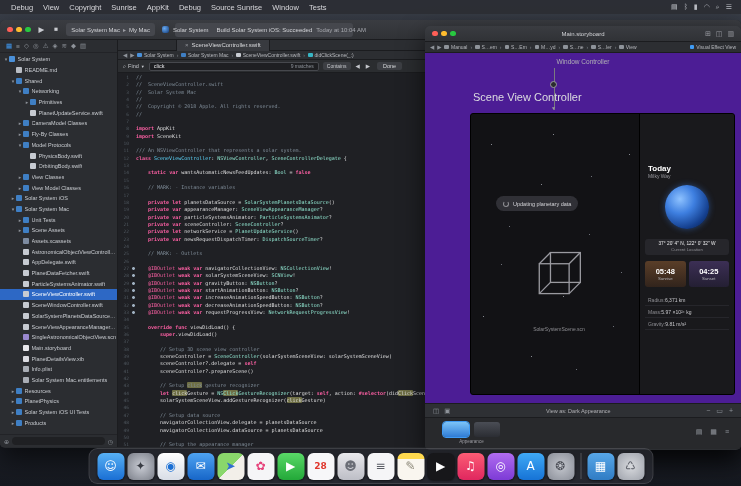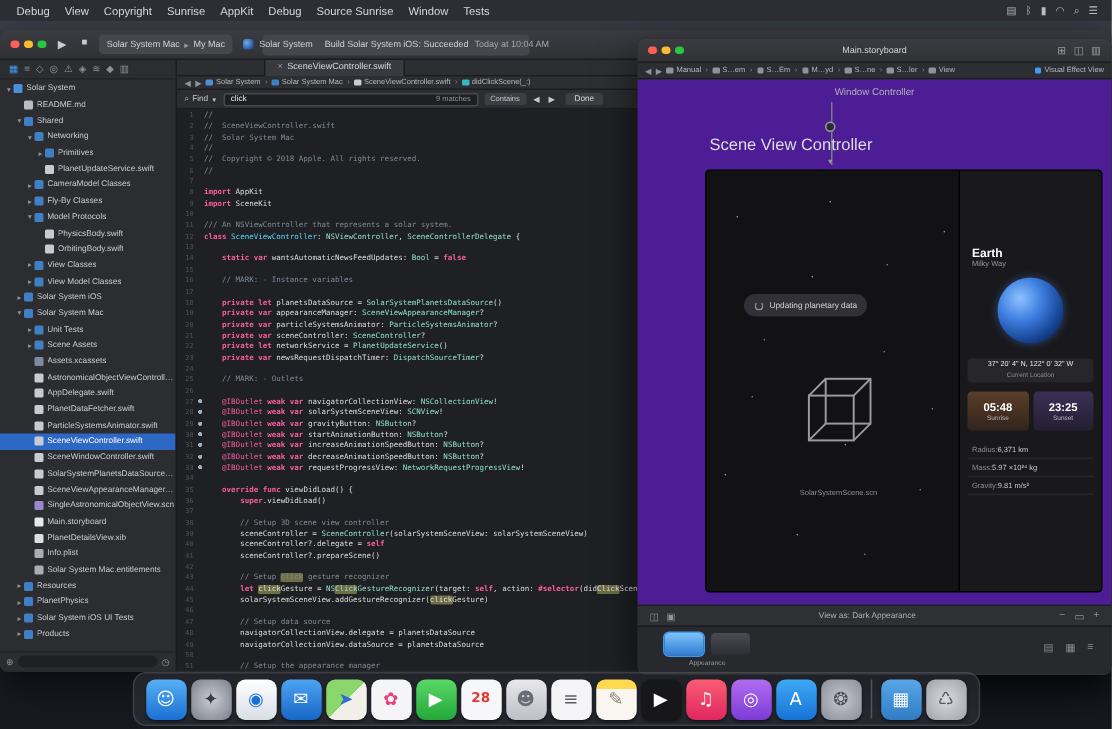--- a/index.html
+++ b/index.html
@@ -601,34 +601,34 @@
           <rect x="23" y="7" width="32" height="32"></rect>
           <line x1="11" y1="19" x2="23" y2="7"></line>
           <line x1="43" y1="19" x2="55" y2="7"></line>
           <line x1="11" y1="51" x2="23" y2="39"></line>
           <line x1="43" y1="51" x2="55" y2="39"></line>
         </g>
       </svg>
       <div class="scene-asset-label">SolarSystemScene.scn</div>
 
       <div class="earth-panel">
-        <div class="planet-name">Earth</div>
+        <div class="planet-name">Today</div>
         <div class="planet-galaxy">Milky Way</div>
         <div class="globe"></div>
         <div class="loc-chip">
           <div class="loc-coords">37° 20' 4" N, 122° 0' 32" W</div>
           <div class="loc-label">Current Location</div>
         </div>
         <div class="suntimes">
           <div class="suntile rise">
             <span class="suntime">05:48</span>
             <span class="sunlabel">Sunrise</span>
           </div>
           <div class="suntile set">
-            <span class="suntime">23:25</span>
+            <span class="suntime">04:25</span>
             <span class="sunlabel">Sunset</span>
           </div>
         </div>
         <div>
             <div class="stat-row">
               <span class="stat-label">Radius:</span>
               <span class="stat-value"> 6,371 km</span>
             </div>
             <div class="stat-row">
               <span class="stat-label">Mass:</span>

